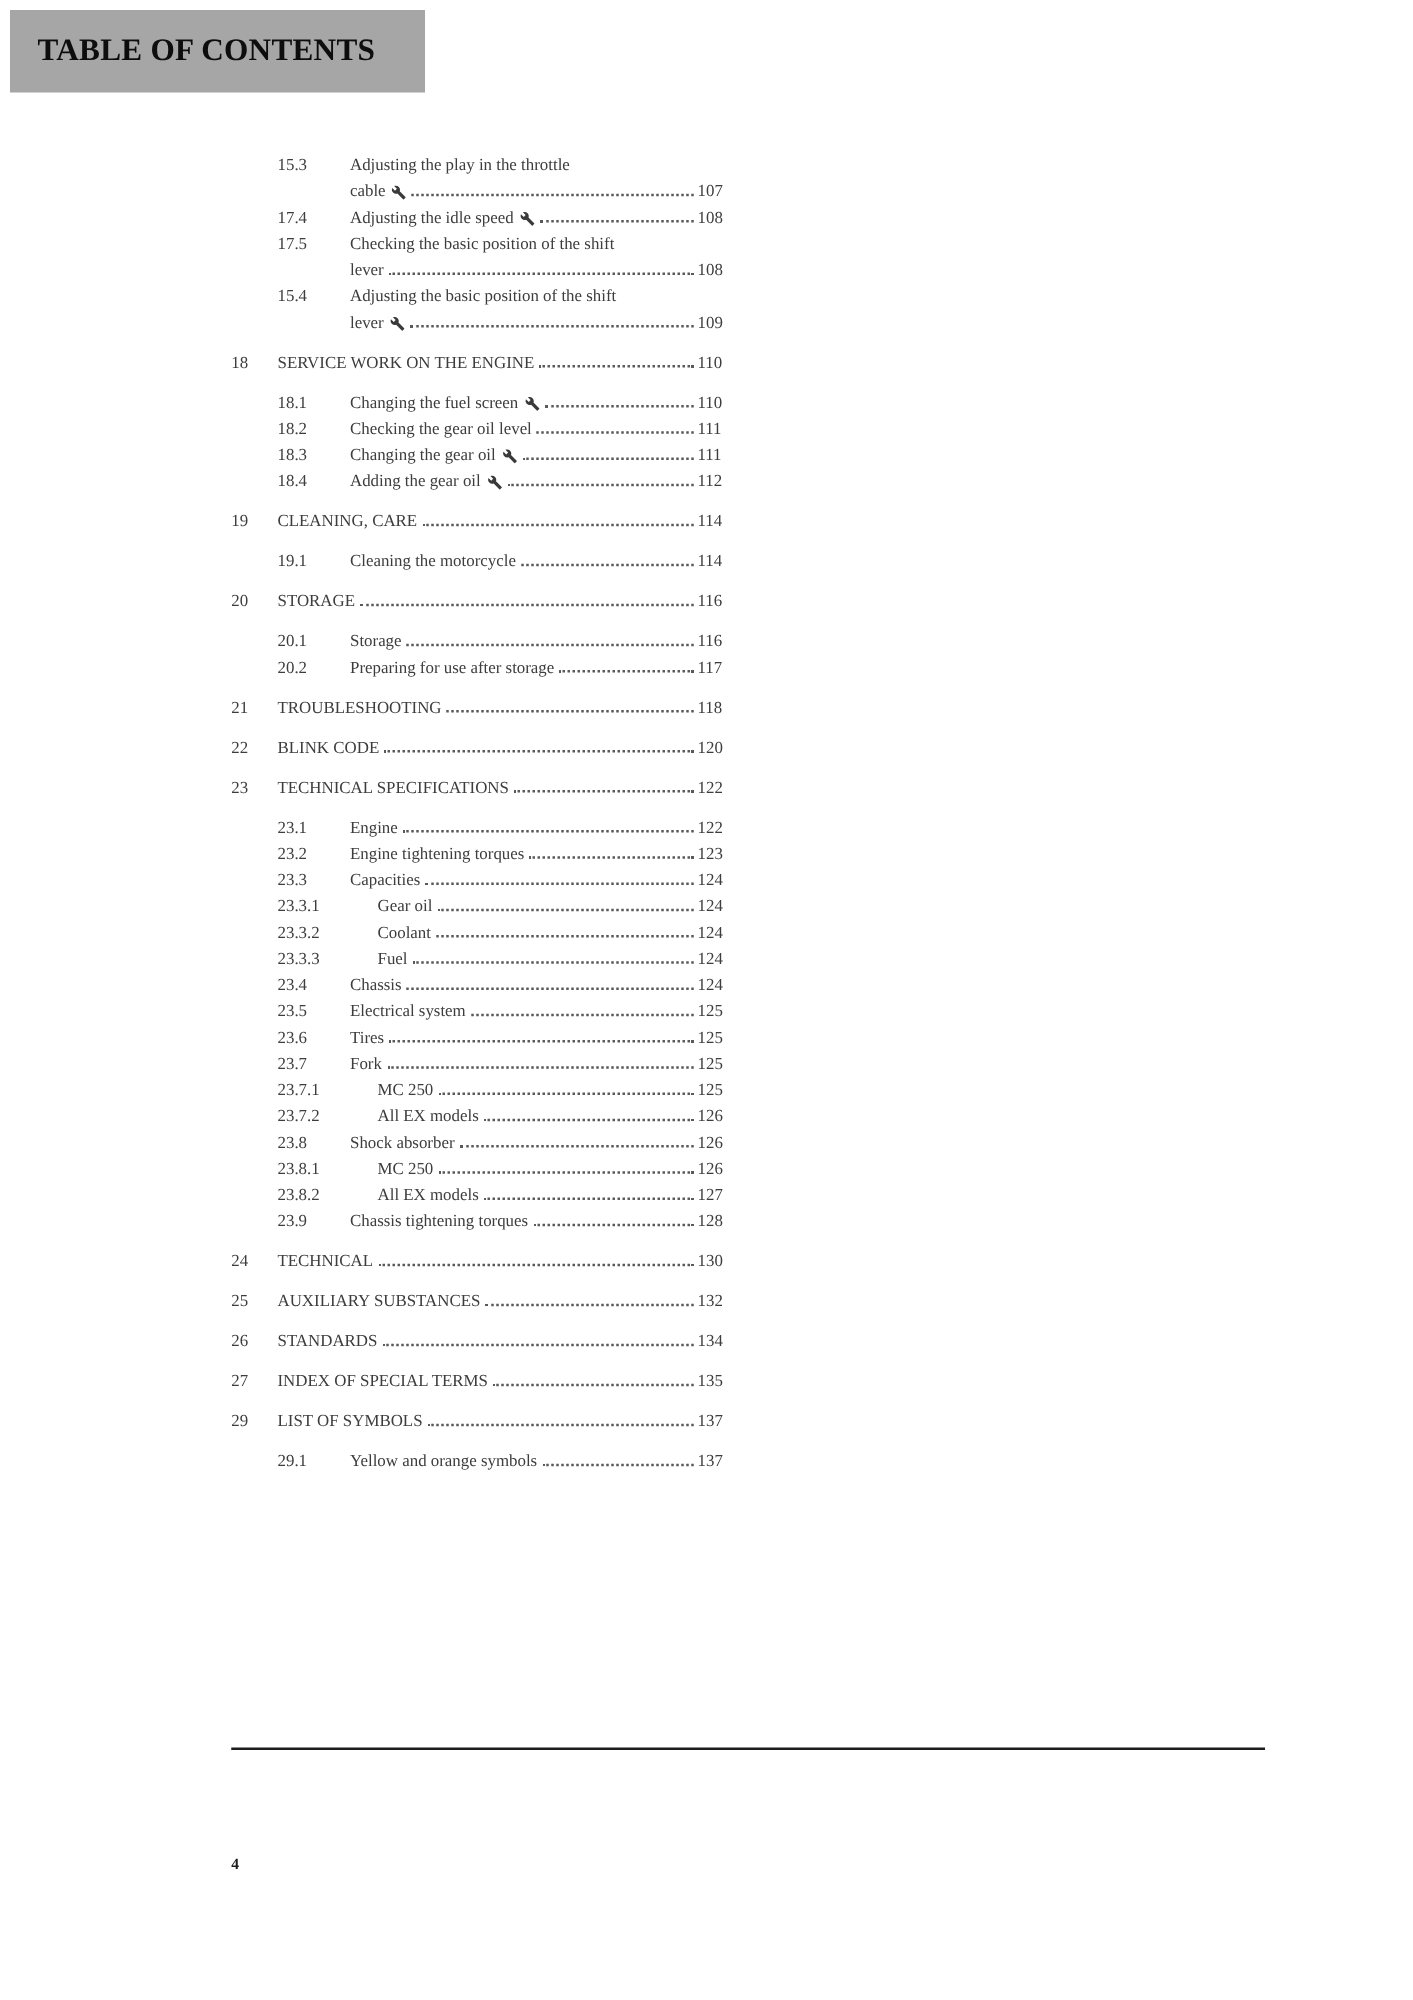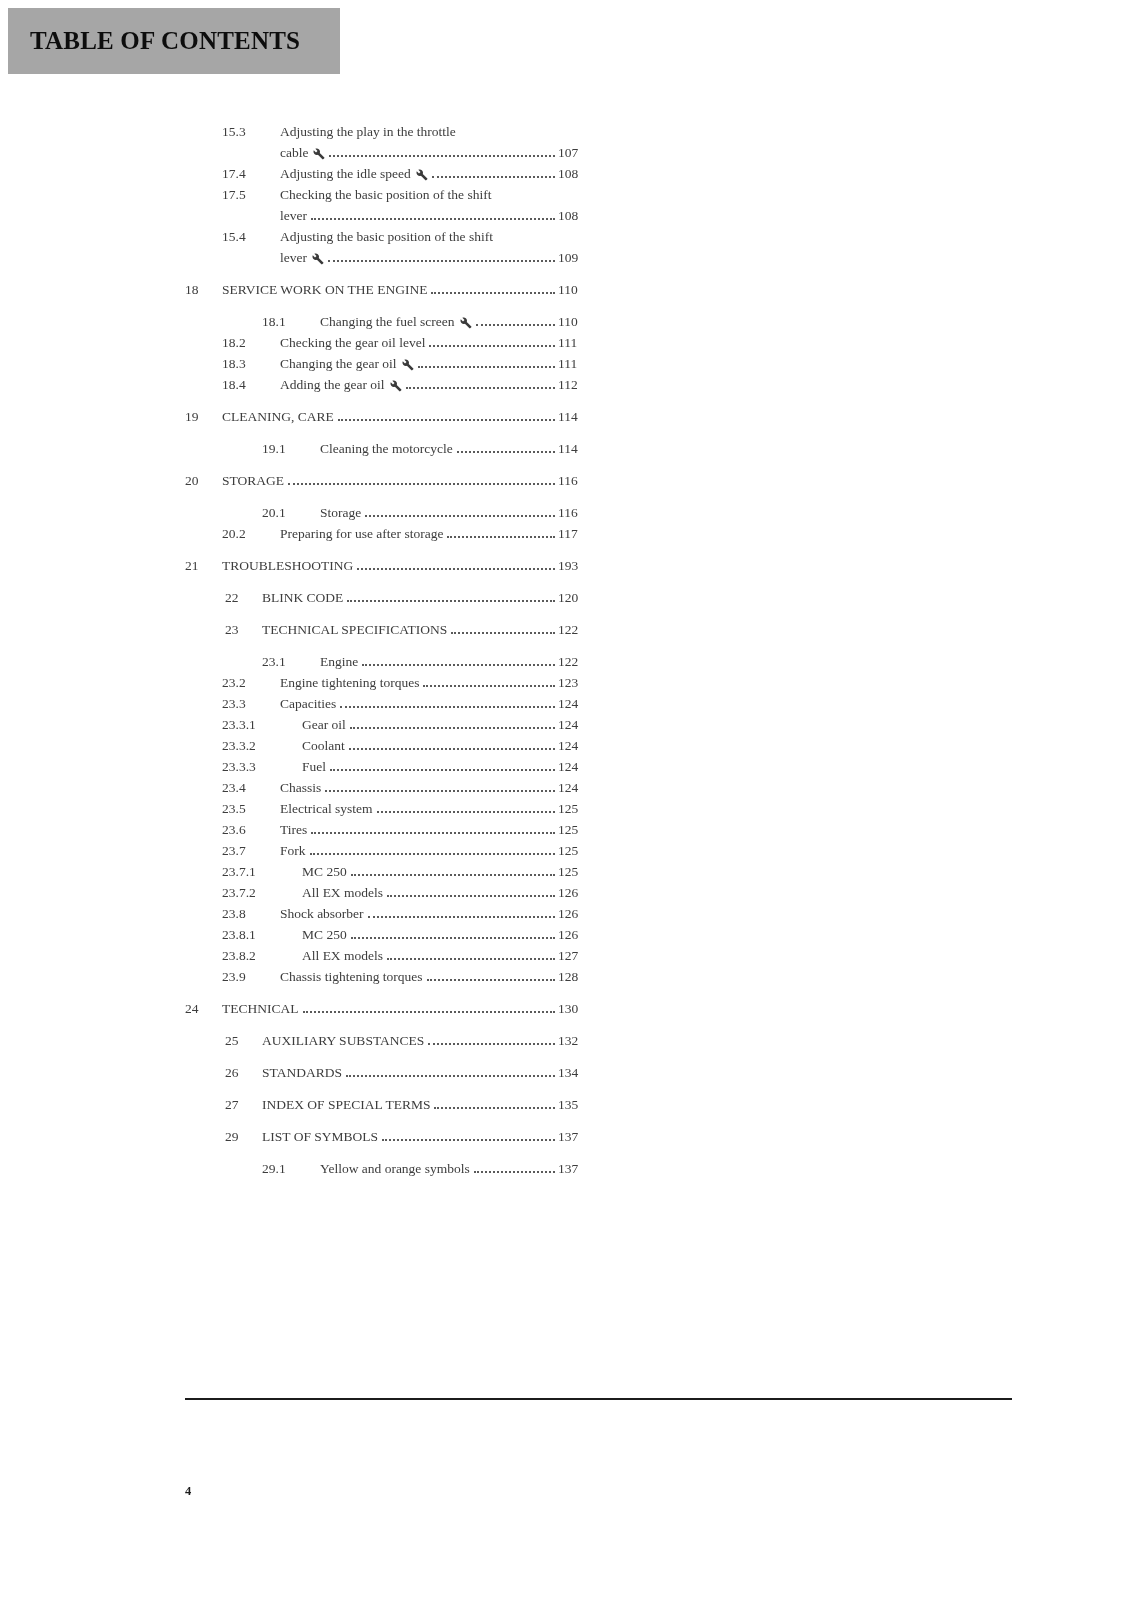--- a/index.html
+++ b/index.html
@@ -45,21 +45,21 @@
     flex: 0 0 auto;
     white-space: nowrap;
   }
   .entry .body { flex: 1 1 auto; min-width: 0; }
   .entry.lvl1 .num { width: 37px; }
   .entry.lvl2 { padding-left: 37px; }
   .entry.lvl2 .num { width: 58px; }
   .entry.lvl3 { padding-left: 37px; }
   .entry.lvl3 .num { width: 80px; }
   .entry.lvl1 { margin-top: 11px; }
-  .entry.lvl1 + .entry { margin-top: 11px; margin-left: 40px; }
+  .entry.lvl1 + .entry { margin-top: 11px; }
   .entry.lvl0 { margin-top: 11px; }
   .line {
     display: flex;
     align-items: baseline;
   }
   .line .t { white-space: nowrap; }
   .leader {
     flex: 1 1 auto;
     min-width: 12px;
     margin: 0 3px 0 4px;
@@ -286,21 +286,21 @@
             <span class="pg">117</span>
           </div>
         </div>
       </div>
       <div class="entry lvl1">
         <span class="num">21</span>
         <div class="body">
           <div class="line">
             <span class="t">TROUBLESHOOTING</span>
             <span class="leader"></span>
-            <span class="pg">193</span>
+            <span class="pg">118</span>
           </div>
         </div>
       </div>
       <div class="entry lvl1">
         <span class="num">22</span>
         <div class="body">
           <div class="line">
             <span class="t">BLINK CODE</span>
             <span class="leader"></span>
             <span class="pg">120</span>

